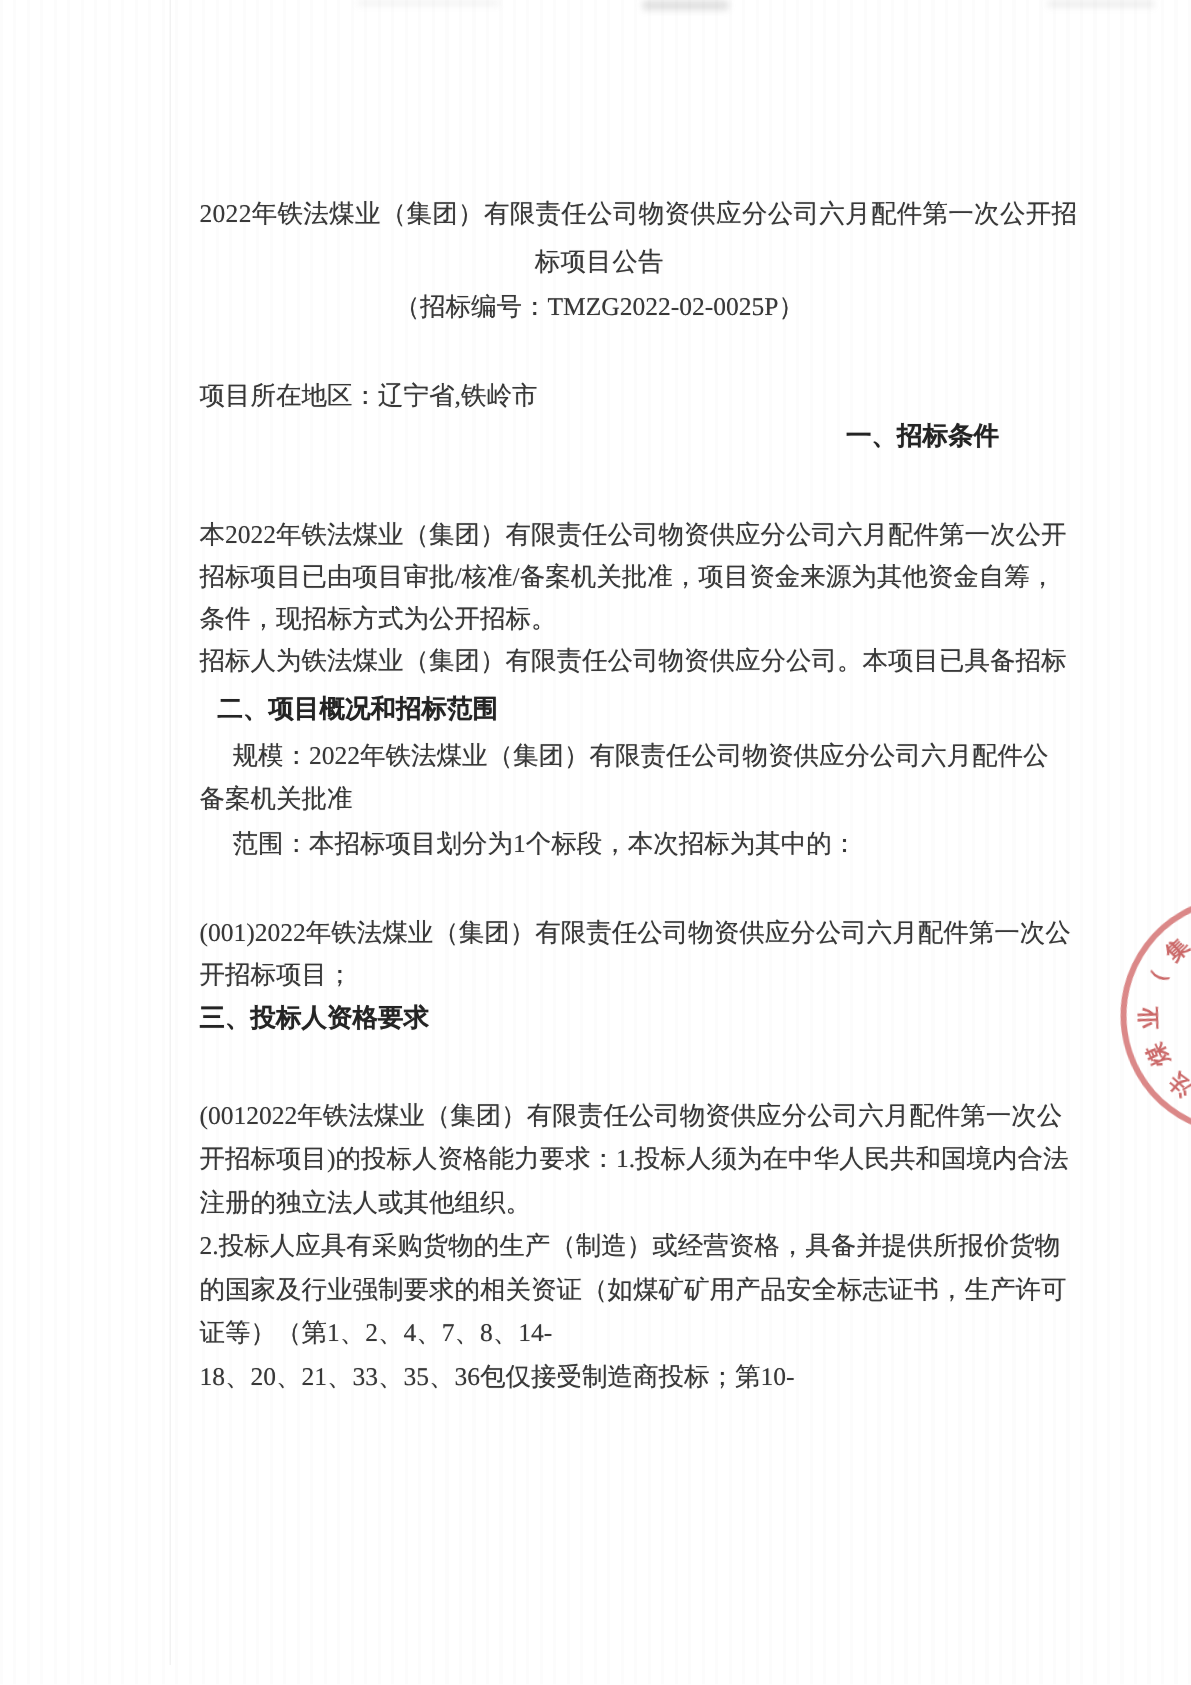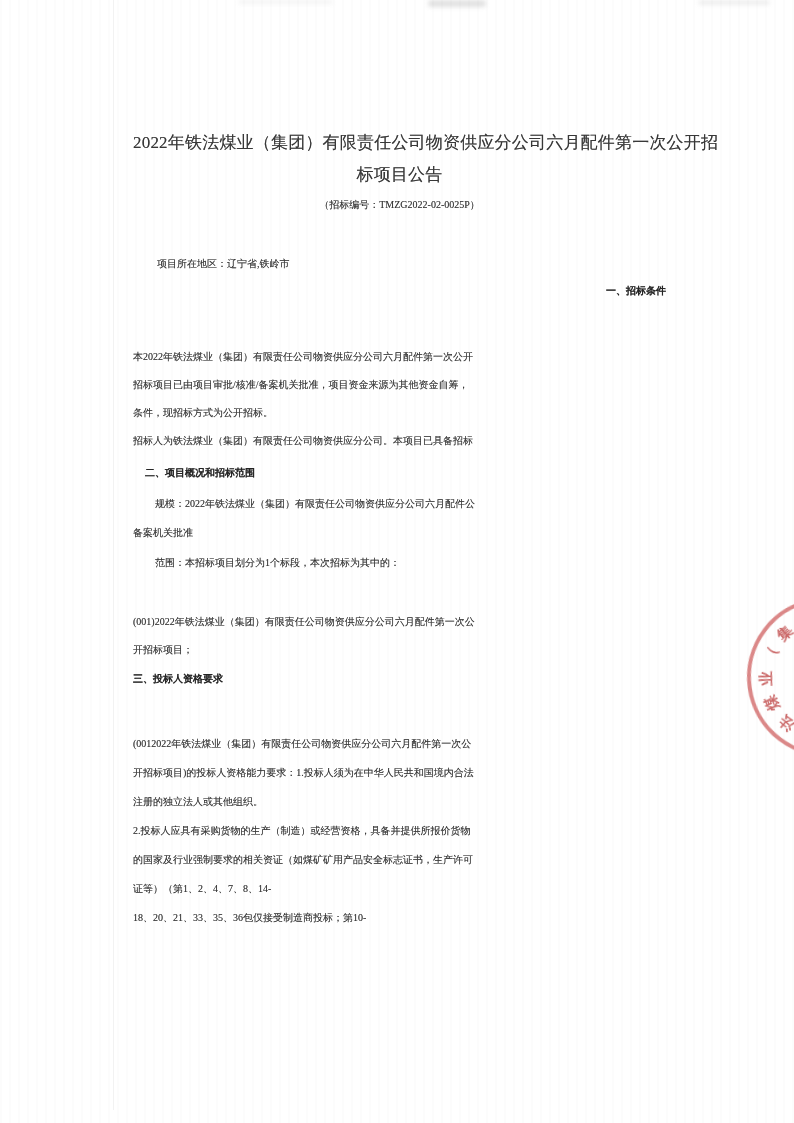--- a/index.html
+++ b/index.html
@@ -27,32 +27,32 @@
     background: rgba(0,0,0,0.05);
   }
   .smudge { position: absolute; filter: blur(2px); border-radius: 3px; }
   .smudge.a { left: 428px; top: 0; width: 58px; height: 7px; background: rgba(110,110,110,0.20); }
   .smudge.b { left: 698px; top: 0; width: 72px; height: 5px; background: rgba(120,120,120,0.12); }
   .smudge.c { left: 238px; top: 0; width: 95px; height: 4px; background: rgba(130,130,130,0.09); }
 
   .txt {
     position: absolute; left: 133px; width: 533px;
     color: #383838;
-    font-size: 10px; line-height: 29px;
+    font-size: 17px; line-height: 29px;
     text-shadow: 0 0 0.5px rgba(56,56,56,0.55);
     white-space: nowrap;
   }
   .txt div { white-space: nowrap; }
   .center { text-align: center; }
   .bold { font-weight: bold; color: #242424; }
   .indent { padding-left: 22px; }
 
   .title-block   { top: 127px; font-size: 17px; line-height: 32px; letter-spacing: 0.2px; }
   .bidno-block   { top: 190px; line-height: 30px; }
-  .region-block  { top: 249px; margin-left: 24px; }
+  .region-block  { top: 249px; }
   .h1-block      { top: 276px; text-align: right; }
   .para1-block   { top: 343px; line-height: 28px; }
   .h2-block      { top: 458px; margin-left: 12px; }
   .scale-block   { top: 489px; }
   .scope-block   { top: 548px; }
   .lot-block     { top: 608px; line-height: 28px; }
   .h3-block      { top: 664px; }
   .qual1-block   { top: 729px; }
   .qual2-block   { top: 816px; }
 

